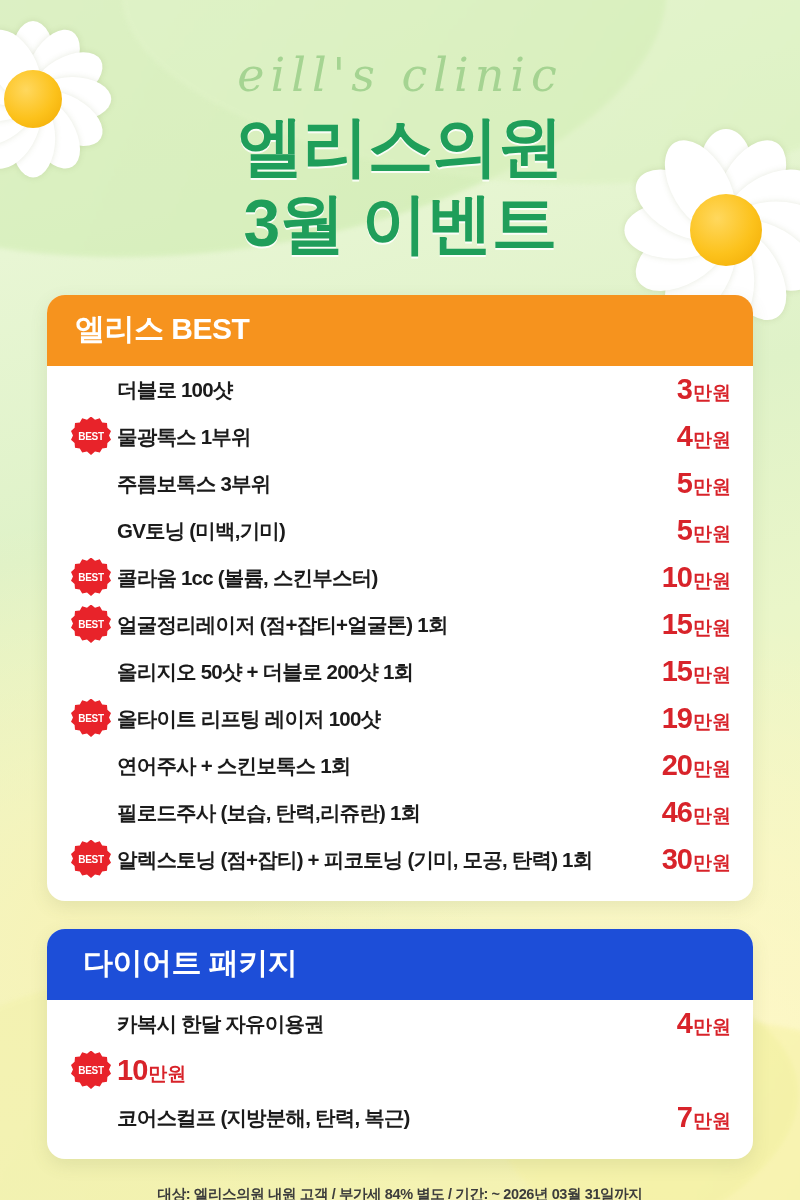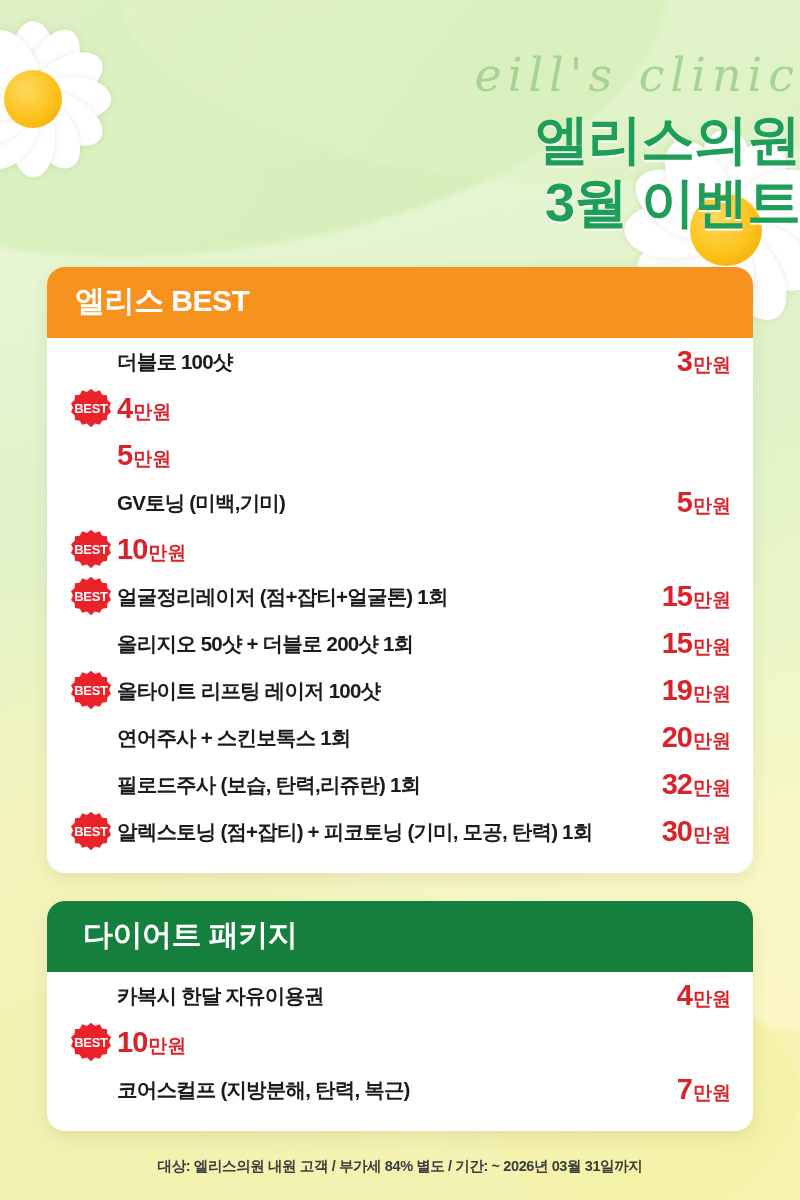--- a/index.html
+++ b/index.html
@@ -38,33 +38,33 @@
     border-radius: 50% 50% 50% 50%;
     box-shadow: 0 0 6px rgba(120,140,80,.18);
   }
   .daisy .core {
     position: absolute; left: 50%; top: 50%;
     transform: translate(-50%,-50%);
     border-radius: 50%;
     background: radial-gradient(circle at 38% 34%, #ffd85e 0%, #fcc21c 55%, #f0a800 100%);
   }
 
-  .header { position: relative; z-index: 5; text-align: right; padding-top: 52px; }
+  .header { position: relative; z-index: 5; text-align: center; padding-top: 52px; }
   .script-title {
     font-family: "DejaVu Serif", serif;
     font-style: italic;
     font-size: 46px;
     letter-spacing: 6px;
     color: #9ccf8a;
     opacity: .85;
     line-height: 1;
   }
   .main-title {
     margin-top: 10px;
-    font-size: 54px;
+    font-size: 66px;
     font-weight: 800;
     line-height: 1.16;
     color: #1f9e5a;
     letter-spacing: -1px;
     text-shadow: 0 2px 0 rgba(255,255,255,.85);
   }
 
   .card {
     position: relative; z-index: 5;
     margin: 12px auto;
@@ -76,34 +76,34 @@
   }
   .card + .card { margin-top: 28px; }
   .card-head {
     padding: 14px 28px 16px;
     font-size: 30px;
     font-weight: 800;
     color: #ffffff;
     letter-spacing: -.5px;
   }
   .head-orange { background: #f6931e; }
-  .head-green  { background: #15803d; padding-left: 36px; }
+  .head-green  { background: #1d4ed8; padding-left: 36px; }
 
   .rows { padding: 0 0 18px; }
   .row {
     display: flex;
     align-items: center;
     padding: 0 22px 0 18px;
     height: 47px;
   }
   .badge-col { width: 52px; flex: 0 0 52px; display: flex; align-items: center; justify-content: center; }
   .badge {
     width: 40px; height: 40px;
     display: flex; align-items: center; justify-content: center;
-    font-size: 13px; font-weight: 800; color: #fff;
+    font-size: 10px; font-weight: 800; color: #fff;
     background: #e8232a;
     clip-path: polygon(50% 0%, 60% 8%, 72% 4%, 78% 15%, 90% 16%, 91% 28%, 100% 36%, 95% 47%, 100% 58%, 91% 66%, 90% 78%, 78% 80%, 72% 90%, 60% 87%, 50% 96%, 40% 87%, 28% 90%, 22% 80%, 10% 78%, 9% 66%, 0% 58%, 5% 47%, 0% 36%, 9% 28%, 10% 16%, 22% 15%, 28% 4%, 40% 8%);
     letter-spacing: -.3px;
   }
   .badge.hidden { visibility: hidden; }
   .row-name {
     flex: 1 1 auto;
     font-size: 20.5px;
     font-weight: 700;
     color: #1b1b1b;
@@ -192,39 +192,42 @@
             <div class="badge-col">
               <div class="badge hidden">BEST</div>
             </div>
             <div class="row-name">더블로 100샷</div>
             <div class="row-price"><span class="num">3</span><span class="unit">만원</span></div>
           </div>
           <div class="row">
             <div class="badge-col">
               <div class="badge">BEST</div>
             </div>
+            <div class="row-name">물광톡스 1부위</div>
             <div class="row-price"><span class="num">4</span><span class="unit">만원</span></div>
           </div>
           <div class="row">
             <div class="badge-col">
               <div class="badge hidden">BEST</div>
             </div>
+            <div class="row-name">주름보톡스 3부위</div>
             <div class="row-price"><span class="num">5</span><span class="unit">만원</span></div>
           </div>
           <div class="row">
             <div class="badge-col">
               <div class="badge hidden">BEST</div>
             </div>
             <div class="row-name">GV토닝 (미백,기미)</div>
             <div class="row-price"><span class="num">5</span><span class="unit">만원</span></div>
           </div>
           <div class="row">
             <div class="badge-col">
               <div class="badge">BEST</div>
             </div>
+            <div class="row-name">콜라움 1cc (볼륨, 스킨부스터)</div>
             <div class="row-price"><span class="num">10</span><span class="unit">만원</span></div>
           </div>
           <div class="row">
             <div class="badge-col">
               <div class="badge">BEST</div>
             </div>
             <div class="row-name">얼굴정리레이저 (점+잡티+얼굴톤) 1회</div>
             <div class="row-price"><span class="num">15</span><span class="unit">만원</span></div>
           </div>
           <div class="row">
@@ -246,21 +249,21 @@
               <div class="badge hidden">BEST</div>
             </div>
             <div class="row-name">연어주사 + 스킨보톡스 1회</div>
             <div class="row-price"><span class="num">20</span><span class="unit">만원</span></div>
           </div>
           <div class="row">
             <div class="badge-col">
               <div class="badge hidden">BEST</div>
             </div>
             <div class="row-name">필로드주사 (보습, 탄력,리쥬란) 1회</div>
-            <div class="row-price"><span class="num">32</span><span class="unit">만원</span></div>
+            <div class="row-price"><span class="num">46</span><span class="unit">만원</span></div>
           </div>
           <div class="row">
             <div class="badge-col">
               <div class="badge">BEST</div>
             </div>
             <div class="row-name">알렉스토닝 (점+잡티) + 피코토닝 (기미, 모공, 탄력) 1회</div>
             <div class="row-price"><span class="num">30</span><span class="unit">만원</span></div>
           </div>
         </div>
     </div>

